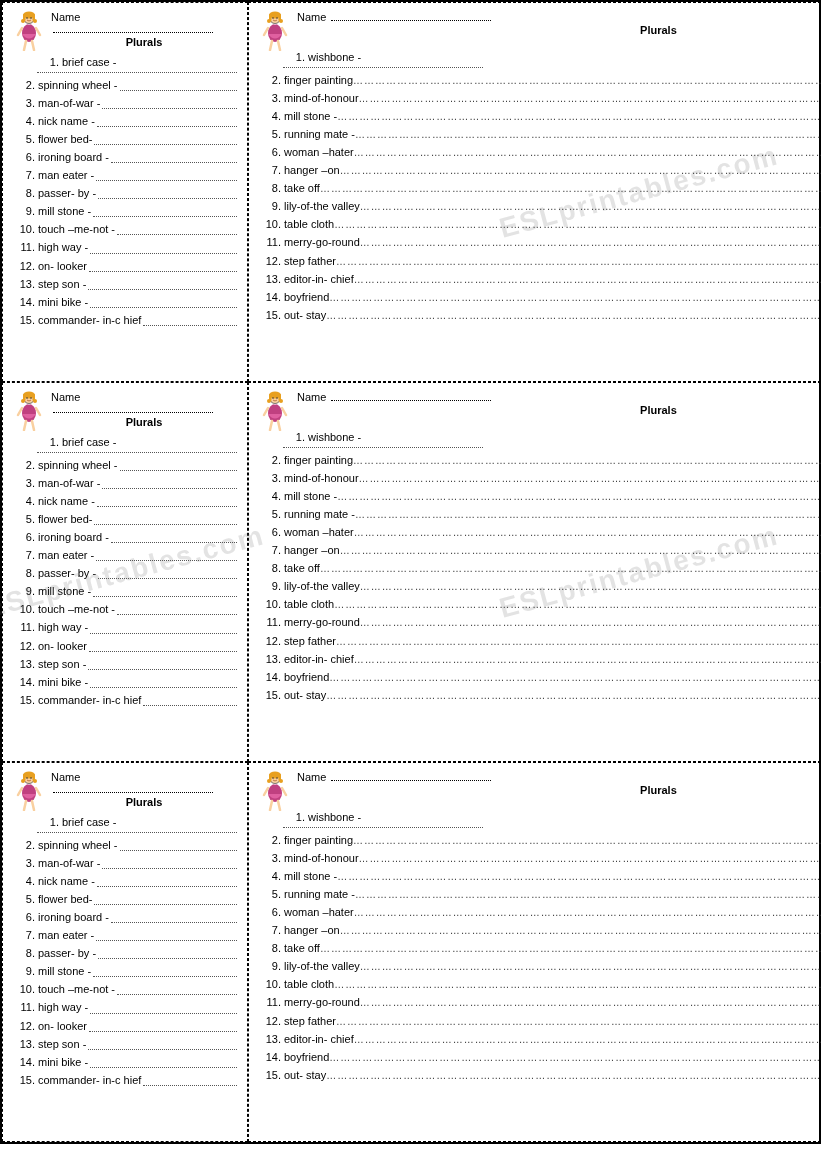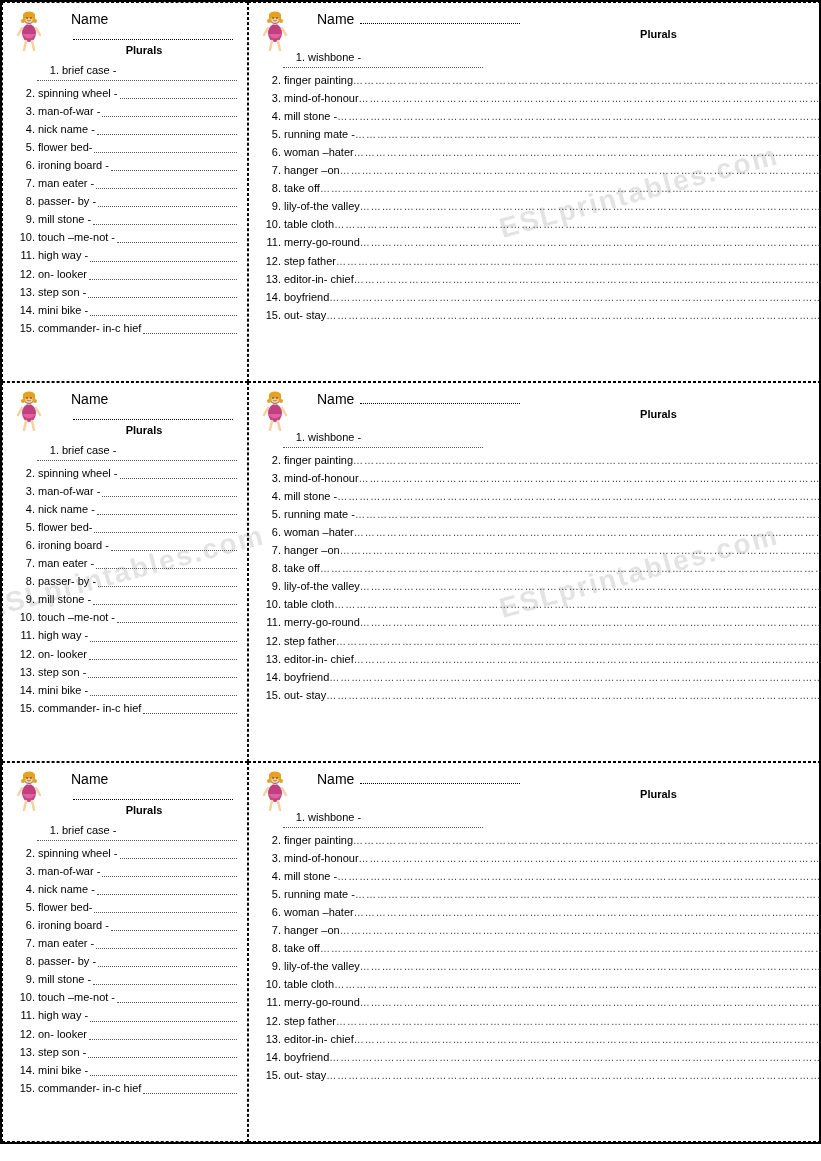--- a/index.html
+++ b/index.html
@@ -30,23 +30,22 @@
     }
     .girl-icon {
       width: 32px;
       height: 36px;
       flex-shrink: 0;
     }
     .header-text {
       flex: 1;
     }
     .name-line {
-      font-size: 14px;
+      font-size: 11px;
       margin-bottom: 1px;
-      margin-left: 20px;
     }
     .name-dots {
       display: inline-block;
       border-bottom: 1px dotted #000;
       width: 160px;
       margin-left: 2px;
     }
     .plurals-label {
       font-size: 11px;
       font-weight: bold;

